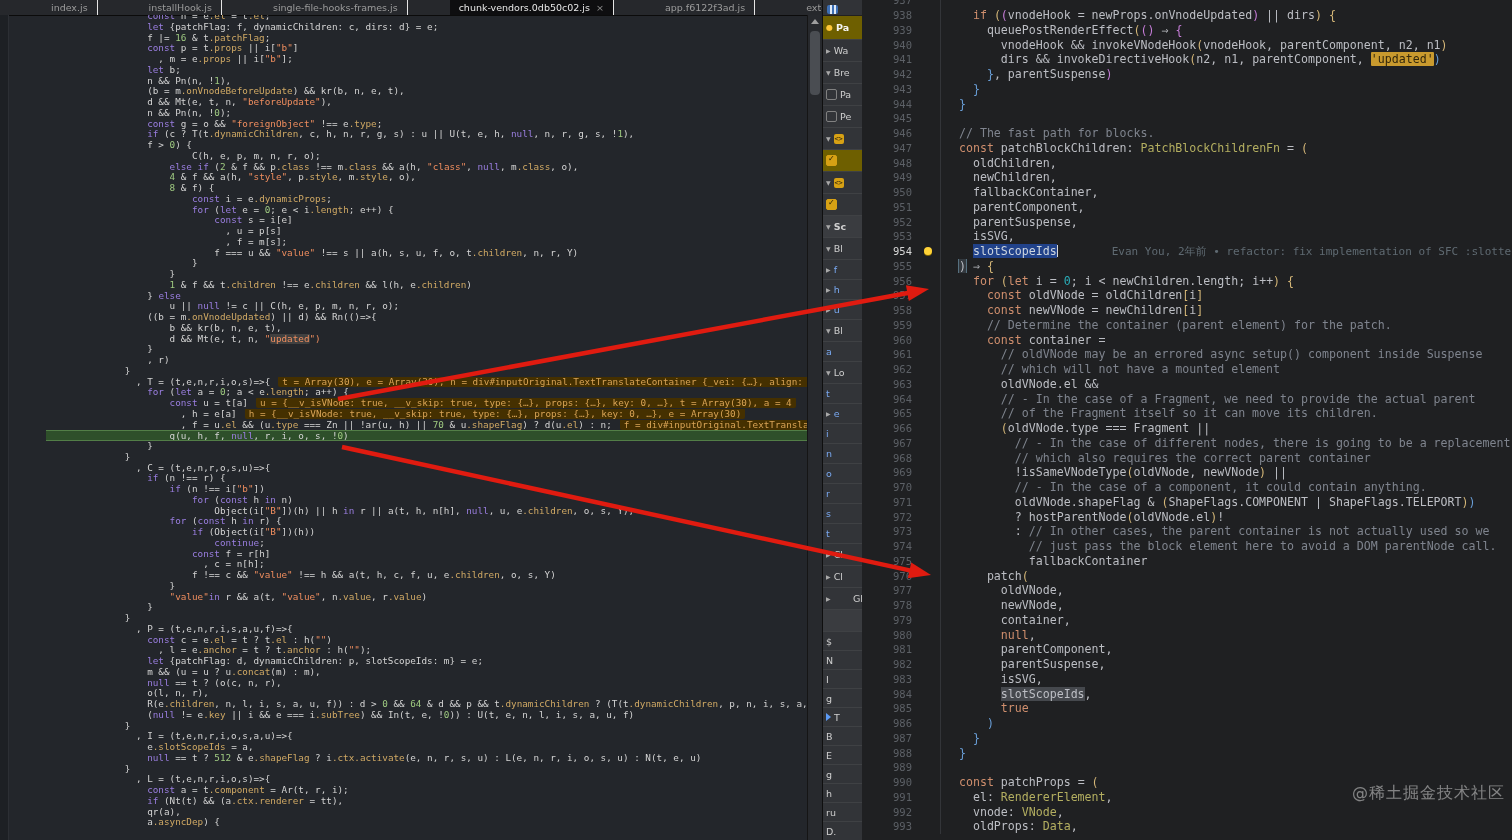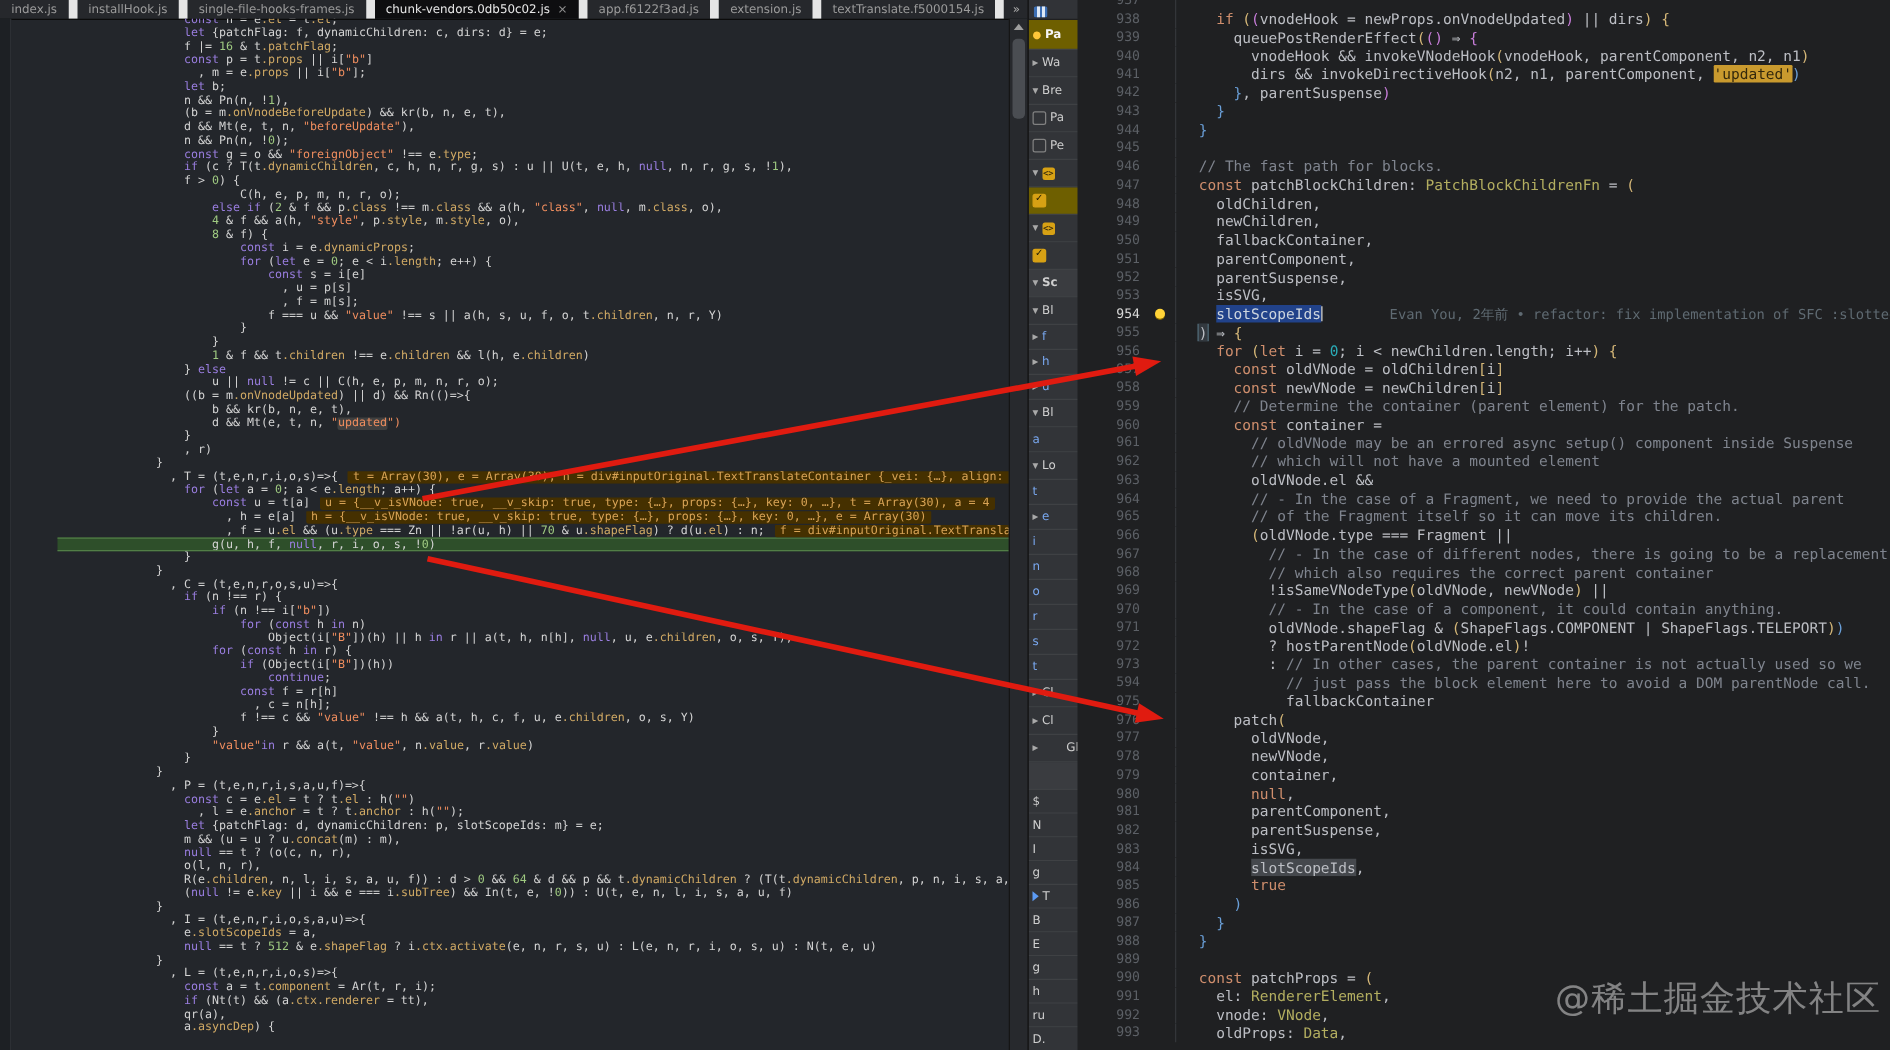--- a/index.html
+++ b/index.html
@@ -4,21 +4,21 @@
 <style>
   html,body{margin:0;padding:0;background:#101113;}
   .app{position:relative;width:1512px;height:840px;overflow:hidden;background:#17181b;
        font-family:"DejaVu Sans",sans-serif;}
 
   
   .left-pane{position:absolute;left:0;top:0;width:822px;height:840px;background:#23262b;}
   .tabbar{position:absolute;left:0;top:0;right:0;height:15px;background:#26282c;
           border-bottom:1px solid #0b0b0b;display:flex;align-items:stretch;
           font-size:9.5px;color:#9b9b9b;white-space:nowrap;overflow:hidden;}
-  .tab{padding:0 9px;line-height:15px;border-right:7px solid #e5e5e5;cursor:default;}
+  .tab{padding:0 9px;line-height:15px;border-right:1px solid #e5e5e5;cursor:default;margin-left:42px;}
   .tab.active{background:#0e0e10;color:#e8e8e8;}
   .tab .close{margin-left:6px;color:#8f8f8f;}
   .tab-overflow{padding:0 7px;line-height:15px;color:#a8a8a8;}
   .tabbar-spacer{flex:1;}
   .panel-icon{width:9px;height:9px;border:1px solid #9a9a9a;margin:2px 7px 0 0;align-self:flex-start;position:relative;}
   .panel-icon::after{content:"";position:absolute;left:2px;top:0;bottom:0;width:1px;background:#9a9a9a;}
 
   .lp-edge{position:absolute;left:0;top:15px;bottom:0;width:8px;background:#1d2024;border-right:1px solid #2c2f34;}
   .lp-code{position:absolute;left:0;top:15px;right:14px;bottom:0;overflow:hidden;
            font-family:"DejaVu Sans Mono",monospace;font-size:9.3px;line-height:10.75px;color:#d4d4d4;padding-left:46px;}
@@ -73,21 +73,21 @@
   .b0{color:#d5b778;} .b1{color:#c77dd9;} .b2{color:#6a9fd8;}
   .hit{background:#c99a2e;color:#33280c;border-radius:1px;}
   .sel{background:#21428a;color:#cdd5de;}
   .occ{background:#45484d;}
   .mbr{background:#33393f;outline:1px solid #56707f;}
   .caret{display:inline-block;width:1px;height:12px;background:#d8d8d8;vertical-align:-2px;}
   .blame{color:#5f6a72;margin-left:54px;font-size:11px;}
 
   
   .arrows{position:absolute;left:0;top:0;width:1512px;height:840px;pointer-events:none;z-index:60;}
-  .watermark{position:absolute;right:7px;bottom:22px;font-size:28px;color:rgba(240,240,240,.48);
+  .watermark{position:absolute;right:7px;bottom:36px;font-size:16px;color:rgba(240,240,240,.48);
              letter-spacing:1px;z-index:70;margin-top:34px;}
 </style>
 </head>
 <body>
 
 <div class="app">
 
   <div class="left-pane">
     <div class="tabbar" id="tabbar">
         <div class="tab">index.js</div>
@@ -521,21 +521,21 @@
           <span class="rnum">972</span>
           <span class="rmark"></span>
           <span class="rcode">          ? hostParentNode<span class="b0">(</span>oldVNode.el<span class="b0">)</span>!</span>
         </div>
         <div class="rrow">
           <span class="rnum">973</span>
           <span class="rmark"></span>
           <span class="rcode">          : <span class="rc">// In other cases, the parent container is not actually used so we</span></span>
         </div>
         <div class="rrow">
-          <span class="rnum">594</span>
+          <span class="rnum">974</span>
           <span class="rmark"></span>
           <span class="rcode">            <span class="rc">// just pass the block element here to avoid a DOM parentNode call.</span></span>
         </div>
         <div class="rrow">
           <span class="rnum">975</span>
           <span class="rmark"></span>
           <span class="rcode">            fallbackContainer</span>
         </div>
         <div class="rrow">
           <span class="rnum">976</span>

